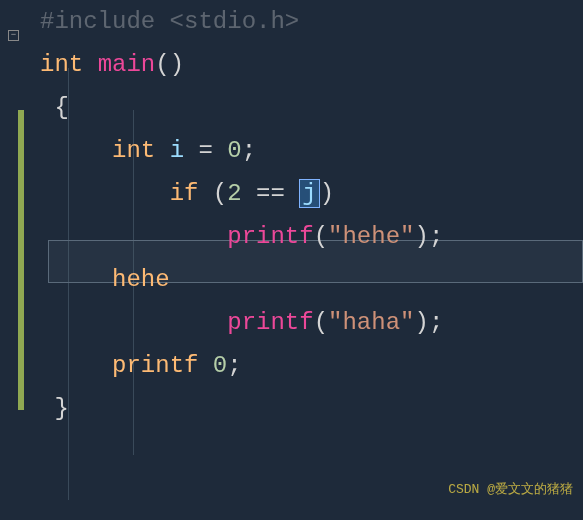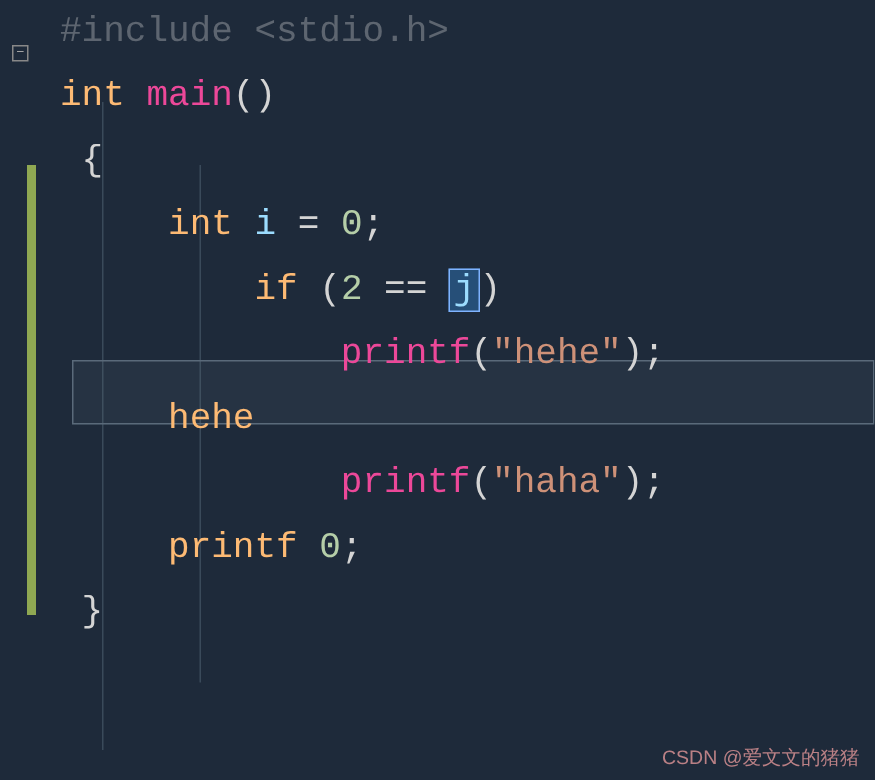--- a/index.html
+++ b/index.html
@@ -82,25 +82,25 @@
     .punct { color: #d4d4d4; }
     .brace { color: #d4d4d4; }
     .plain { color: #d4d4d4; }
     .highlight-box {
       background: #264f78;
       border: 1px solid #7fb3ff;
       padding: 0 2px;
     }
     .watermark {
       position: absolute;
-      bottom: 6px;
+      bottom: 22px;
       right: 10px;
-      color: #fca5a5;
+      color: #fde047;
       font-size: 13px;
-      font-family: Liberation Sans, sans-serif;
+      font-family: Liberation Mono, monospace;
       opacity: 0.7;
     }
   </style>
 </head>
 <body>
 
 <div class="editor">
   <div class="gutter">
     <div class="fold-icon">−</div>
   </div>

